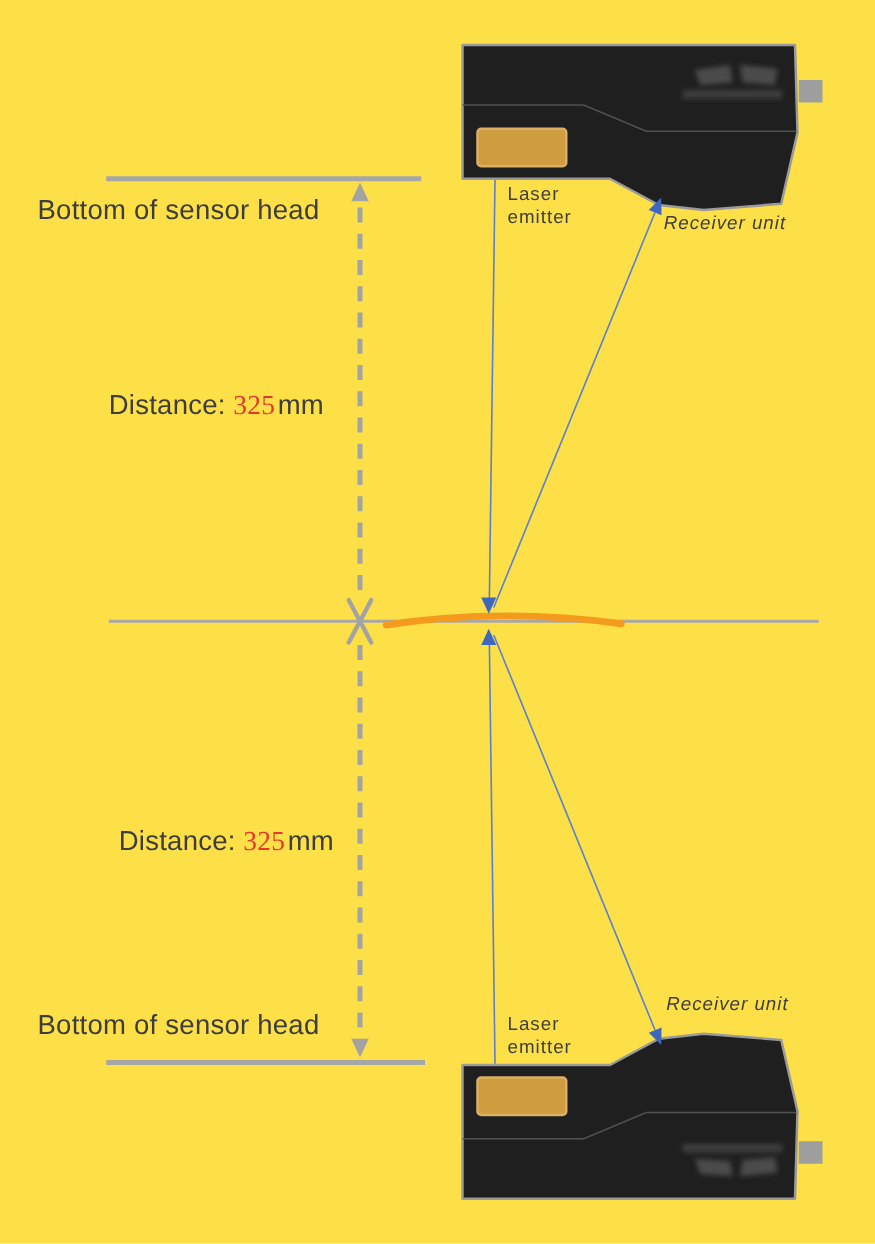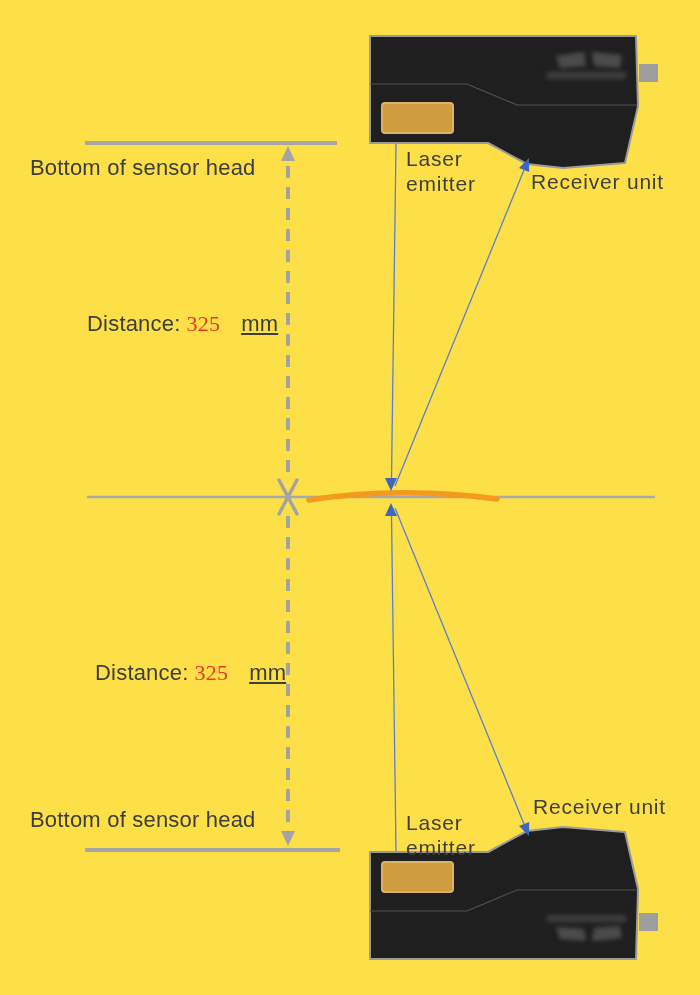--- a/index.html
+++ b/index.html
@@ -6,25 +6,25 @@
   .canvas{
     position:relative;
     width:700px;height:995px;
     background:#fde047;
     font-family:"Liberation Sans", sans-serif;
     overflow:hidden;
   }
   .canvas svg{position:absolute;left:0;top:0;}
   .lbl{position:absolute;color:#3d3d3d;}
   .lbl-big{font-size:22px;letter-spacing:0.2px;white-space:nowrap;}
-  .lbl-small{font-size:21px;letter-spacing:0.8px;line-height:1.18;color:#3f3f3f;}
+  .lbl-small{font-size:15px;letter-spacing:0.8px;line-height:1.18;color:#3f3f3f;}
   .distance .val{color:#e8362c;margin-left:6px;font-family:Liberation Serif, serif;}
-  .distance .unit{margin-left:21px;text-decoration:underline;}
+  .distance .unit{margin-left:2px;}
   .wrap-narrow{width:72px;}
-  .nowrap{white-space:nowrap;}
+  .nowrap{white-space:nowrap;font-style:italic;}
 </style>
 </head>
 <body>
 
 <div class="canvas">
 
   <svg width="700" height="995" viewBox="0 0 700 995">
     <defs>
       <filter id="logoBlur" x="-40%" y="-40%" width="180%" height="180%">
         <feGaussianBlur stdDeviation="2.2"></feGaussianBlur>

